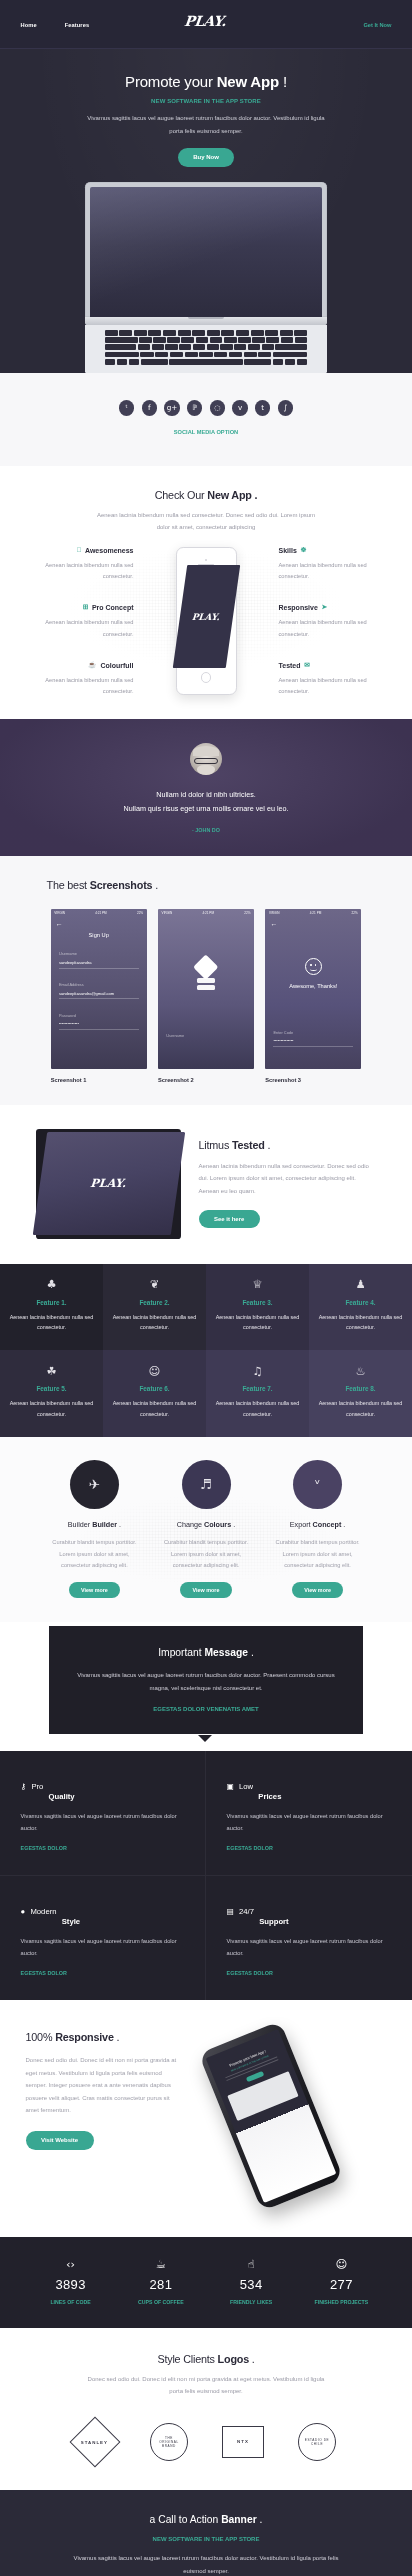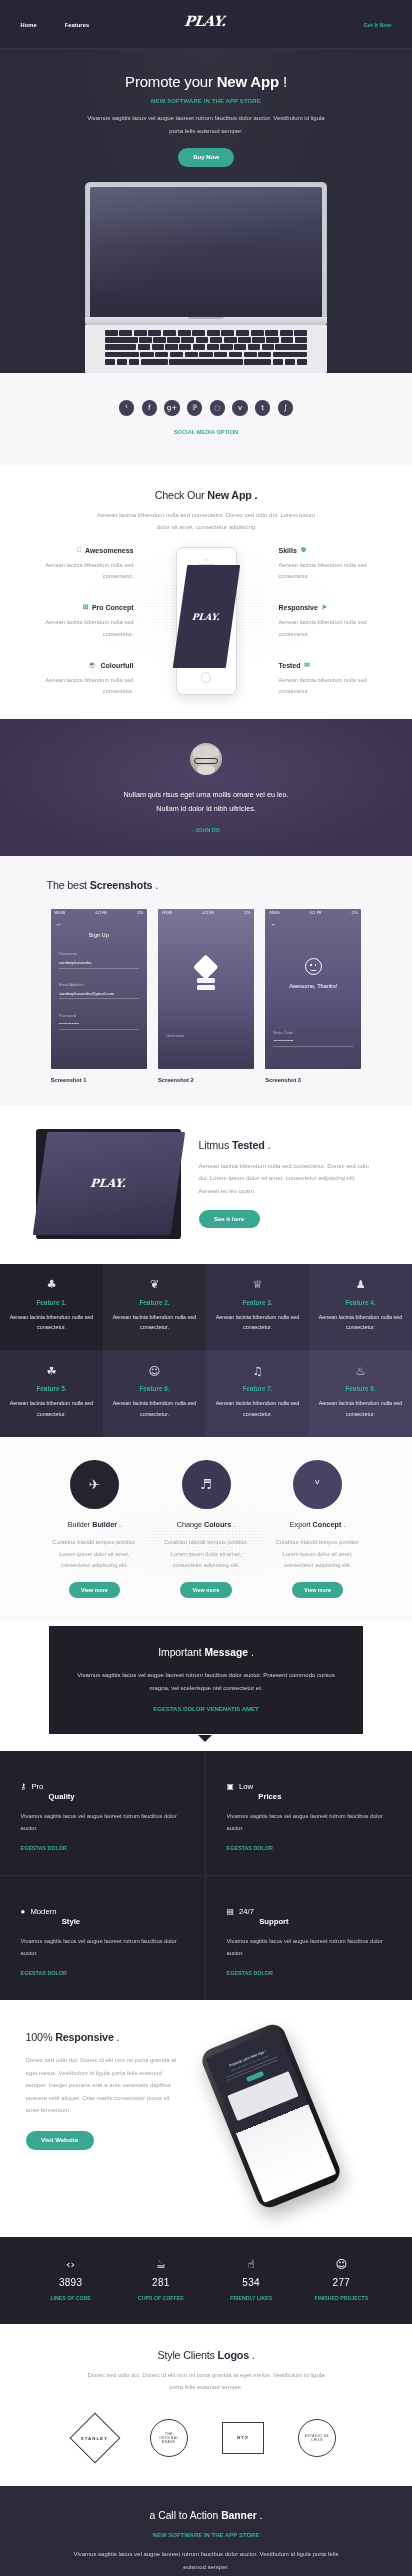--- a/index.html
+++ b/index.html
@@ -320,21 +320,21 @@
   .rp-title { color:#fff; font-size:3.6px; text-align:center; margin-top:13.4px; }
   .rp-sub { color:#3aab95; font-size:2.3px; text-align:center; margin-top:2.6px; }
   .rp-line { height:1px; background:rgba(255,255,255,.22); margin:2.6px 11.3px; border-radius:1px; }
   .rp-btn { width:17.5px;height:4.6px;background:#39a792;border-radius:2.6px;margin:4.1px auto 0; }
   .rp-lap { margin: 5.2px 6.2px 0; height: 27px; background:#e6e7ea; border-radius:1.5px; }
 
   
   .stats { background:#22212b; padding: 21.6px 0 23px; }
   .stat-row { display:grid; grid-template-columns: repeat(4,1fr); width:361px; margin:0 auto; text-align:center; }
   .stat-i { color:#fff; font-size:11.3px; font-family:"DejaVu Sans", sans-serif; line-height:1; }
-  .stat-n { color:#fff; font-size:10px; font-weight:300; margin-top:6.2px; letter-spacing:0.3px; }
+  .stat-n { color:#fff; font-size:13px; font-weight:300; margin-top:6.2px; letter-spacing:0.3px; }
   .stat-l { color:#3aab95; font-size:5.2px; font-weight:bold; margin-top:7.2px; }
 
   
   .clients { background:#fff; padding: 25px 0 26px; text-align:center; }
   .client-row { display:flex; justify-content:center; gap: 27px; margin-top: 23px; }
   .client { width: 47px; height: 44px; display:flex; align-items:center; justify-content:center;
     color:#3a3946; }
   .cl-name { font-size:4.4px; letter-spacing:1px; font-weight:bold; }
 
   
@@ -526,22 +526,22 @@
       </div>
     </div>
   </div>
 
   <div class="testi">
     <div class="avatar">
       <span class="hair"></span>
         <span class="glass"></span>
         <span class="beard"></span>
     </div>
+    <div class="testi-q">Nullam id dolor id nibh ultricies.</div>
     <div class="testi-q">Nullam quis risus eget urna mollis ornare vel eu leo.</div>
-    <div class="testi-q">Nullam id dolor id nibh ultricies.</div>
     <div class="testi-a">- JOHN DO</div>
   </div>
 
   <div class="shots">
     <div style="width:319px;margin:0 auto">
       <div class="sec-h">
         <span>The best </span><b>Screenshots</b><span> .</span>
       </div>
     </div>
     <div class="shot-row">

